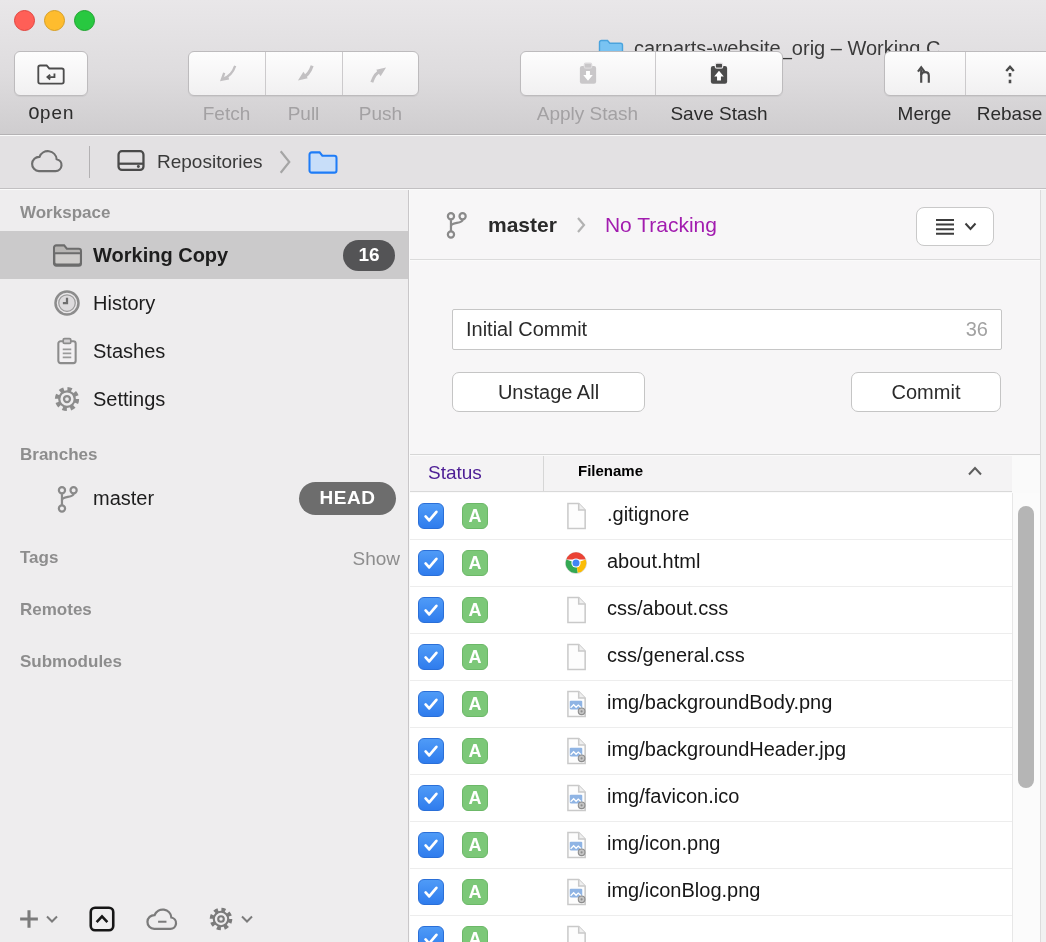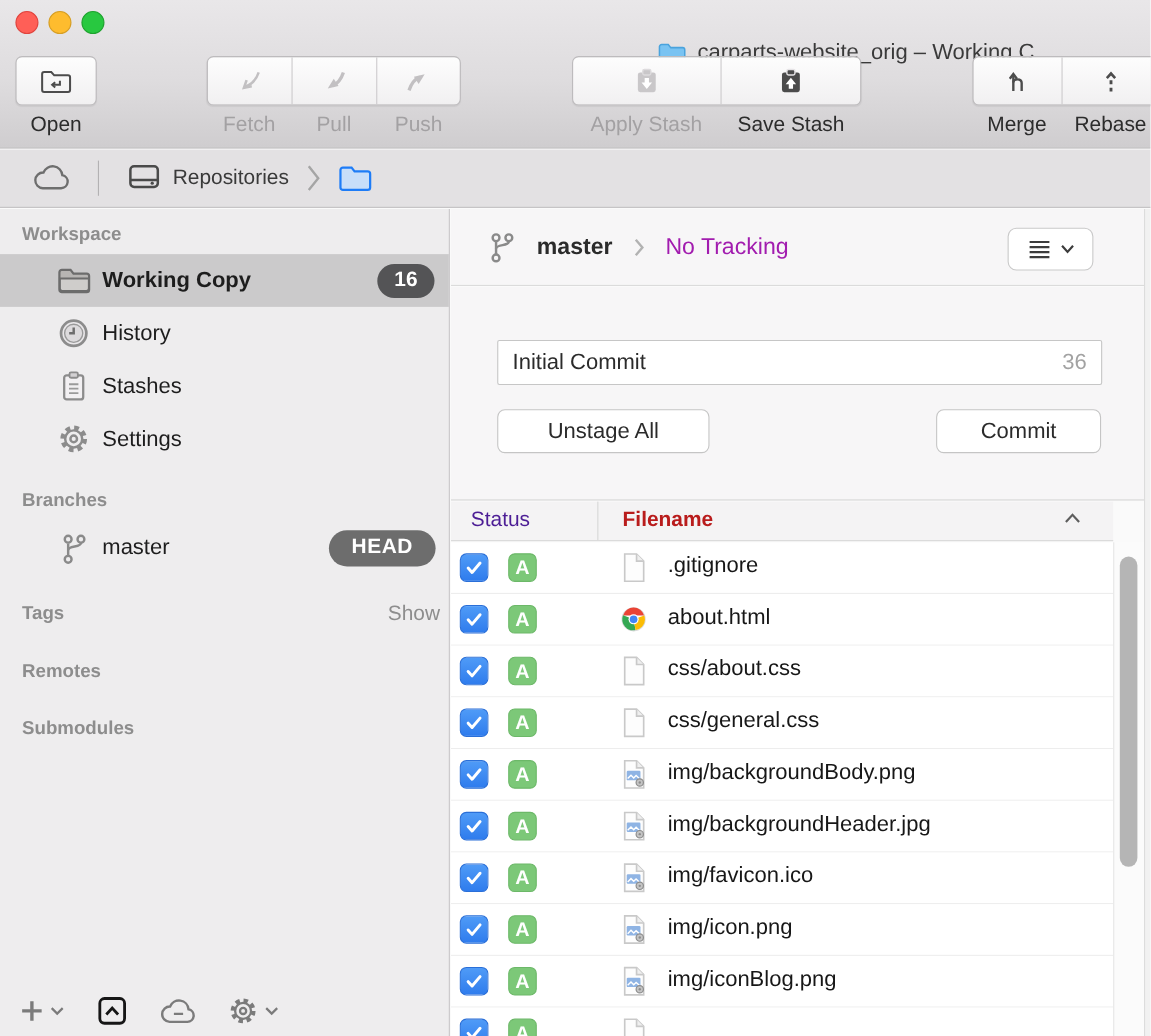--- a/index.html
+++ b/index.html
@@ -66,21 +66,21 @@
   .msg-count { font-size:20px; color:#a2a2a2; }
   .btn { position:absolute; top:111px; height:40px; background:#fff; border:1px solid #c5c5c5; border-radius:7px;
     font-size:20px; color:#2b2b2b; display:flex; align-items:center; justify-content:center; font-family:inherit; }
   .btn.unstage { left:42px; width:193px; }
   .btn.commit { left:441px; width:150px; }
 
   .thead { position:absolute; top:266px; left:0; width:602px; height:36px; background:#f4f3f4;
     border-bottom:1px solid #d9d9d9; }
   .th-status { position:absolute; left:18px; top:6px; font-size:19px; color:#4c1d95; }
   .th-sep { position:absolute; left:133px; top:0; bottom:0; width:1px; background:#d6d6d6; }
-  .th-filename { position:absolute; left:156px; top:6px; font-size:19px; font-weight:700; color:#b91c1c; }
+  .th-filename { position:absolute; left:168px; top:6px; font-size:15px; font-weight:700; color:#000000; }
   .th-sort { position:absolute; left:556px; top:9px; }
 
   .tbody { position:absolute; top:303px; left:0; width:602px; height:449px; overflow:hidden; }
   .trow { position:relative; width:602px; height:47px; background:#fff; border-bottom:1px solid #ededed; }
   .cb { position:absolute; left:8px; top:10px; width:26px; height:26px; border-radius:6px;
     background:linear-gradient(#4f9bf7,#2f7ced); border:1px solid #2a6fd8; display:flex; align-items:center; justify-content:center; }
   .badge-a { position:absolute; left:52px; top:10px; width:26px; height:26px; border-radius:6px;
     background:#7cc878; border:1px solid #6cb868; color:#fff; font-size:18px; font-weight:700;
     display:flex; align-items:center; justify-content:center; }
   .ficon { position:absolute; left:152px; top:9px; width:28px; height:28px; display:flex; align-items:center; justify-content:center; }
@@ -100,21 +100,21 @@
   </div>
   <div class="window-title">
     <span>
       <svg width="26" height="22" viewBox="0 0 26 21">
           <path d="M1.5 4 a2 2 0 0 1 2-2 h6 l2.3 2.8 h10.7 a2 2 0 0 1 2 2 v10.7 a2 2 0 0 1 -2 2 h-19 a2 2 0 0 1 -2 -2 Z" fill="#79c3f2" stroke="#4aa3dd" stroke-width="1.4"></path>
         </svg>
     </span>
     <span>carparts-website_orig – Working C</span>
   </div>
 
-  <div class="tb-group" style="left:14px;">
+  <div class="tb-group" style="left:14px;font-family:Liberation Mono, monospace;">
     <div class="tb-box" style="width:74px;">
       <div class="tb-seg" style="width:74px;">
         <span>
           <svg width="30" height="26" viewBox="0 0 26 22" fill="none" stroke="#4c4c4c" stroke-width="1.6">
             <path d="M2 8 V5.2 a1.6 1.6 0 0 1 1.6-1.6 h5.6 l2.3 2.6 h10.9 a1.6 1.6 0 0 1 1.6 1.6 v10 a1.6 1.6 0 0 1 -1.6 1.6 H3.6 A1.6 1.6 0 0 1 2 17.8 Z"></path>
             <path d="M16 10.5 v3.2 h-6"></path>
               <path d="M12.3 11.6 l-2.4 2.1 2.4 2.1"></path>
           </svg>
         </span>
       </div>

